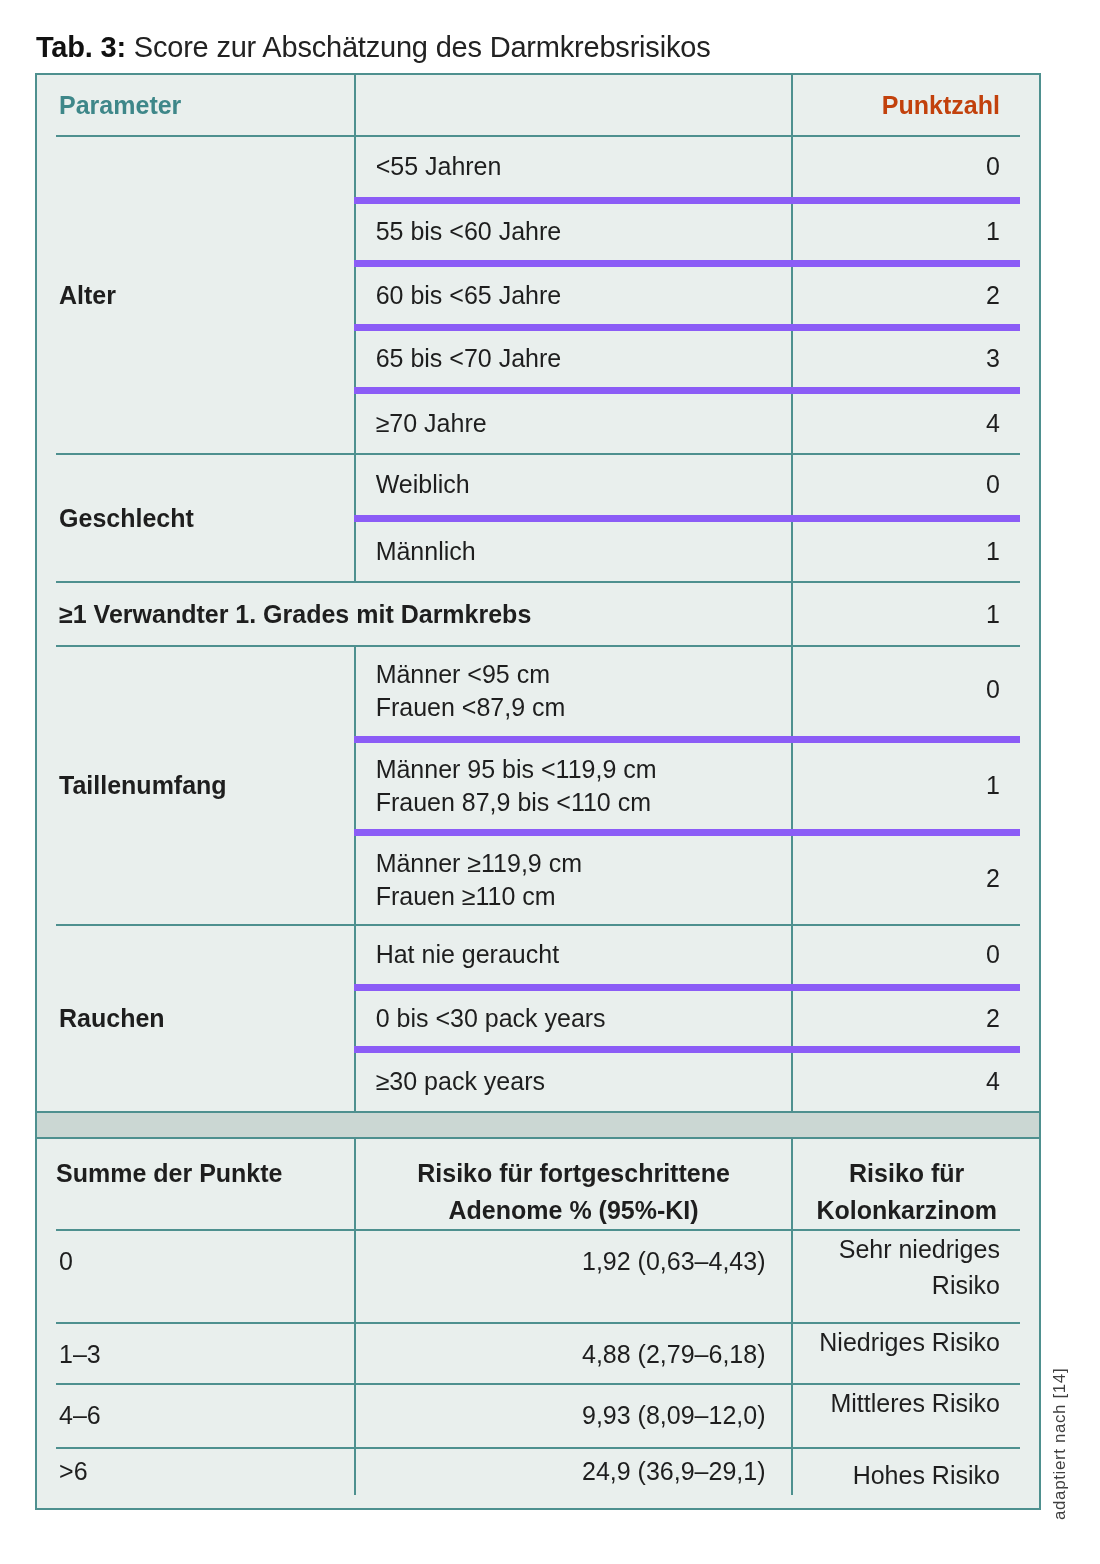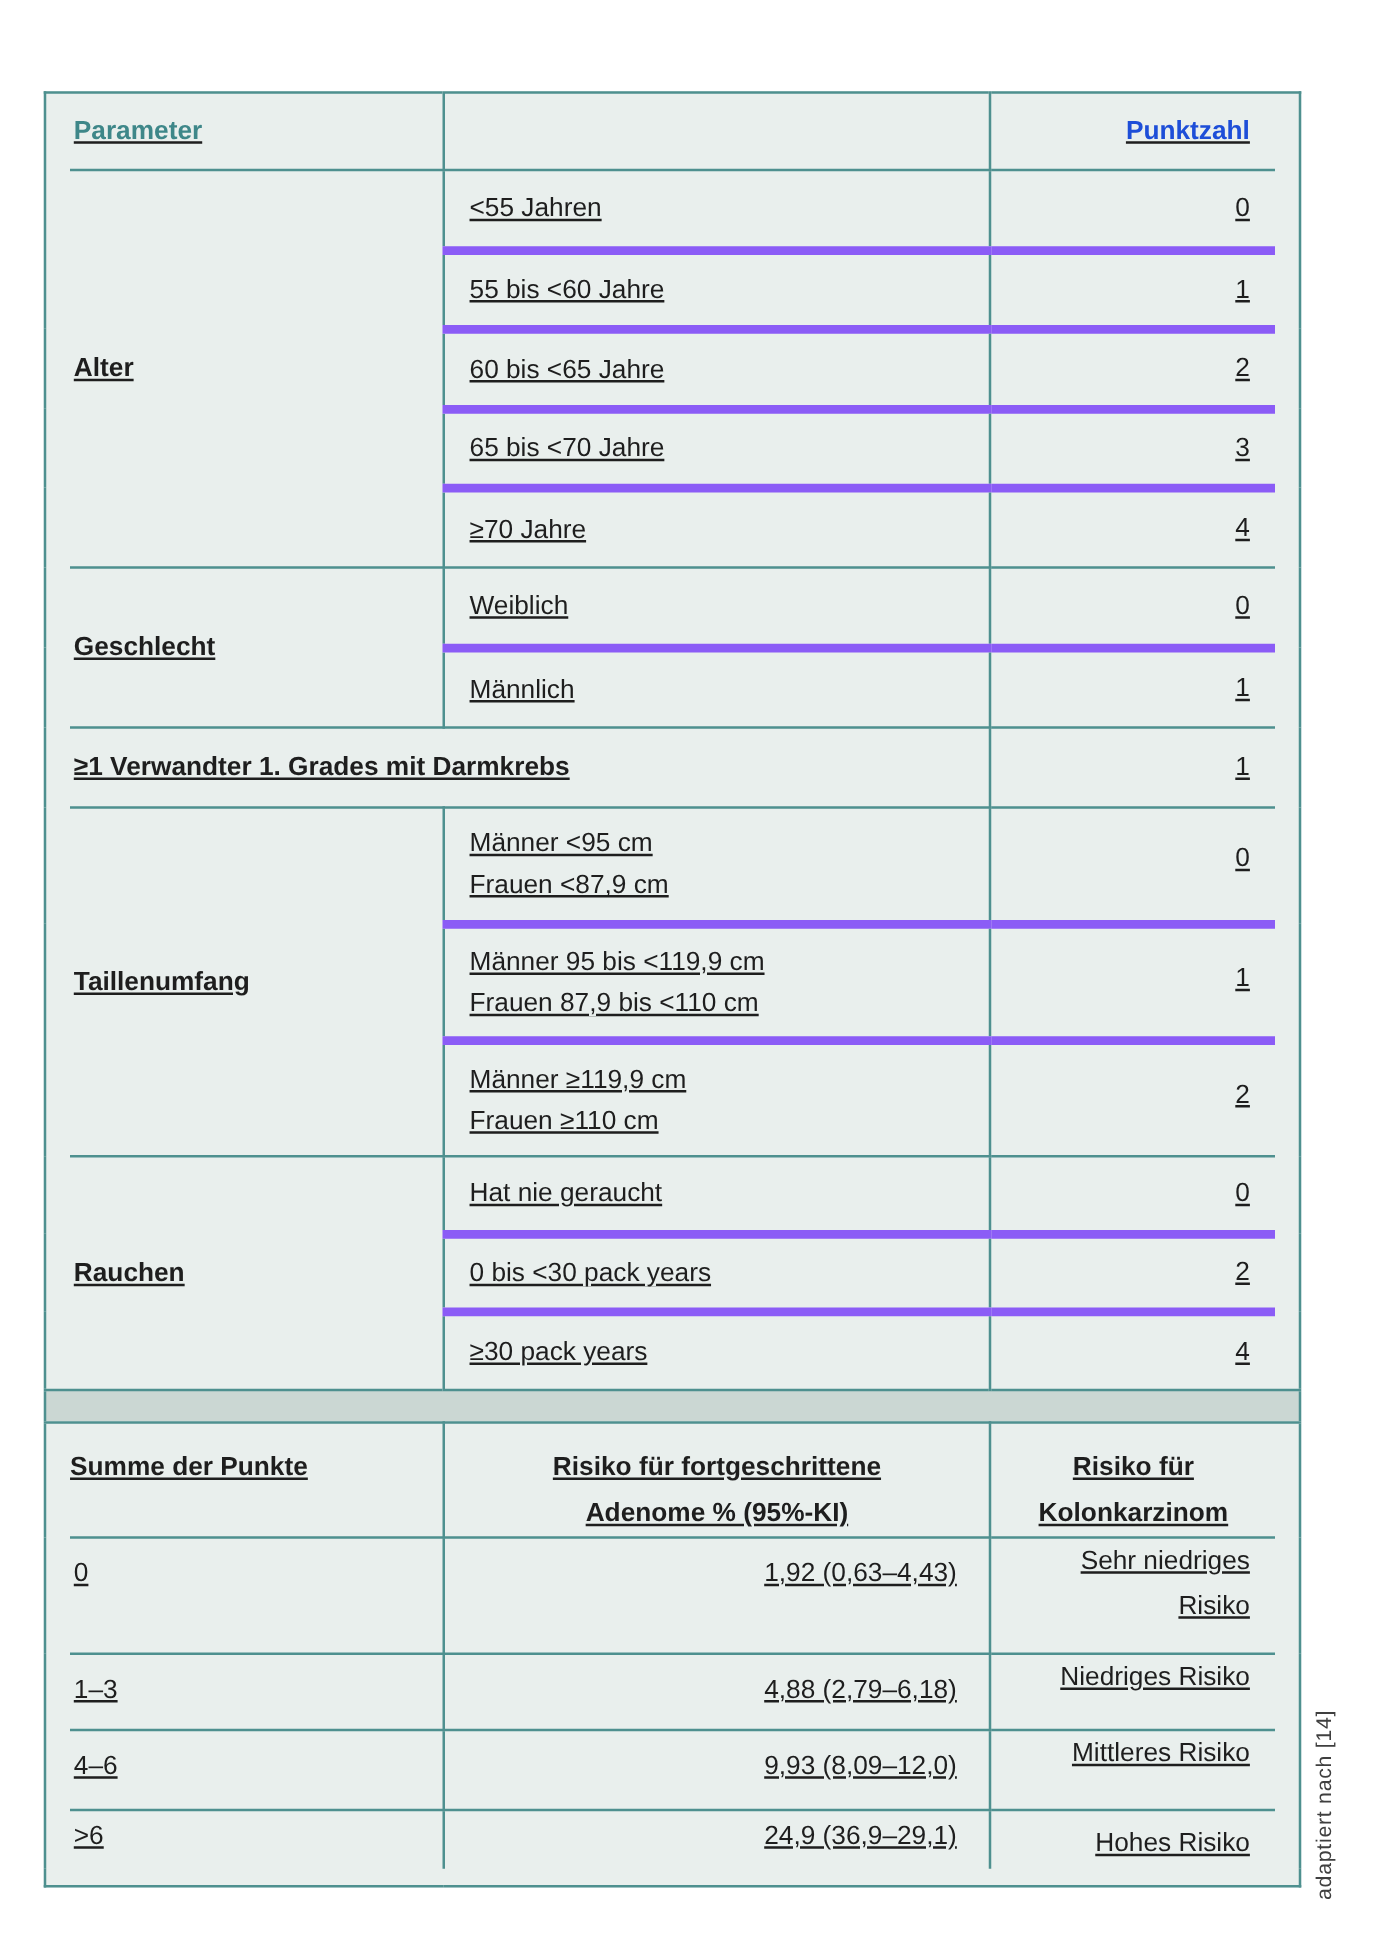--- a/index.html
+++ b/index.html
@@ -19,38 +19,37 @@
   }
   .title .tag{font-weight:bold;color:#111;}
   
   table.score{
     position:absolute;left:35px;top:73px;
     width:1006px;
     border-collapse:collapse;
     table-layout:fixed;
     background:#e9efed;
     border:2px solid #4e908f;
-    font-size:21px;
-    text-decoration:underline;
+    font-size:25px;
   }
   td,th{
     padding:0;margin:0;
     font-weight:normal;text-align:left;
     vertical-align:middle;
     white-space:pre-line;
     overflow:hidden;
   }
   
   .vr{border-right:2px solid #4e908f;}
   
   .hr1{border-bottom:7px solid #8b5cf6;}   
   .hr2{border-bottom:2px solid #4e908f;}   
   
   .param{color:#3e8789;font-weight:bold;padding-left:3px;}
-  .points-head{color:#1d4ed8;font-weight:bold;text-align:right;padding-right:20px;}
+  .points-head{color:#c2410c;font-weight:bold;text-align:right;padding-right:20px;}
   .group{font-weight:bold;padding-left:3px;margin-left:28px;}
   .opt{padding-left:20px;line-height:33px;}
   .pts{text-align:right;padding-right:20px;vertical-align:middle;}
   .tallpts{vertical-align:top;padding-top:28px;}
   .family{font-weight:bold;padding-left:3px;}
   
   .band td{
     background:#cbd7d3;
     border-top:2px solid #4e908f;
     border-bottom:2px solid #4e908f;
@@ -73,20 +72,24 @@
     writing-mode:vertical-rl;transform:rotate(180deg);
     font-size:17px;letter-spacing:0.6px;color:#3f3f3f;
     white-space:nowrap;
   }
 </style>
 </head>
 <body>
 
 <div id="page">
 
+  <div class="title">
+    <span class="tag">Tab. 3:</span>
+    <span> </span><span>Score zur Abschätzung des Darmkrebsrisikos</span>
+  </div>
 
   <table class="score">
     <colgroup>
       <col style="width:20px">
         <col style="width:298px">
         <col style="width:437px">
         <col style="width:227px">
         <col style="width:20px">
     </colgroup>
 

